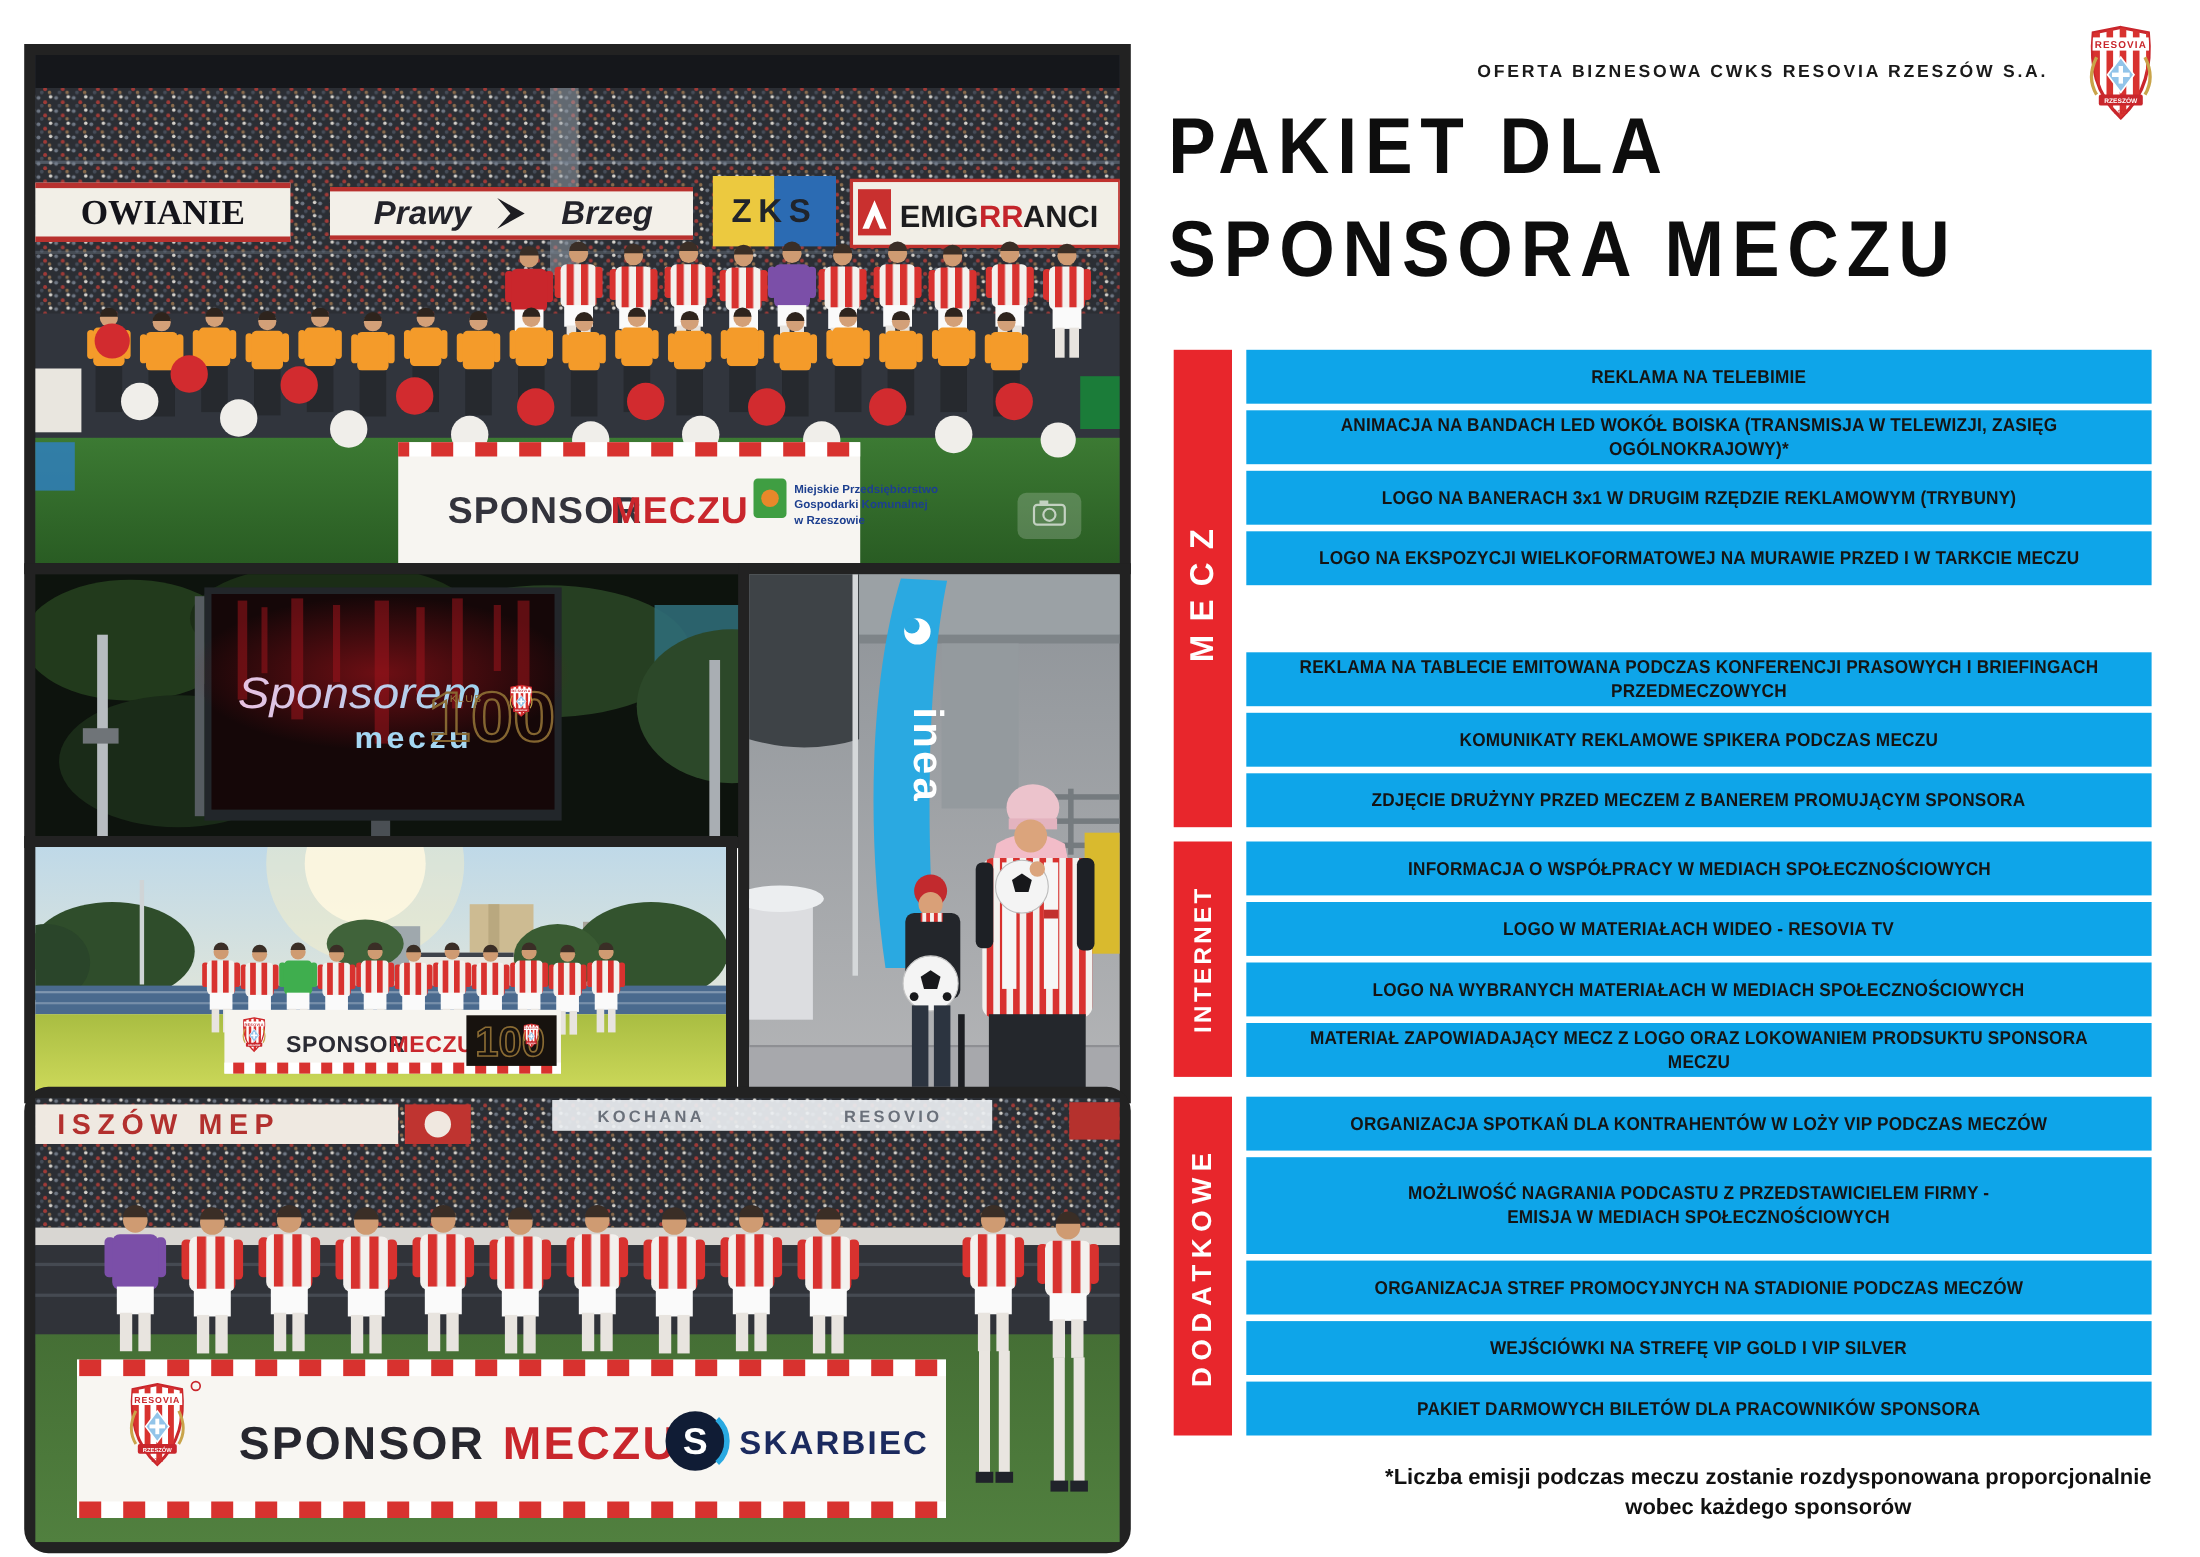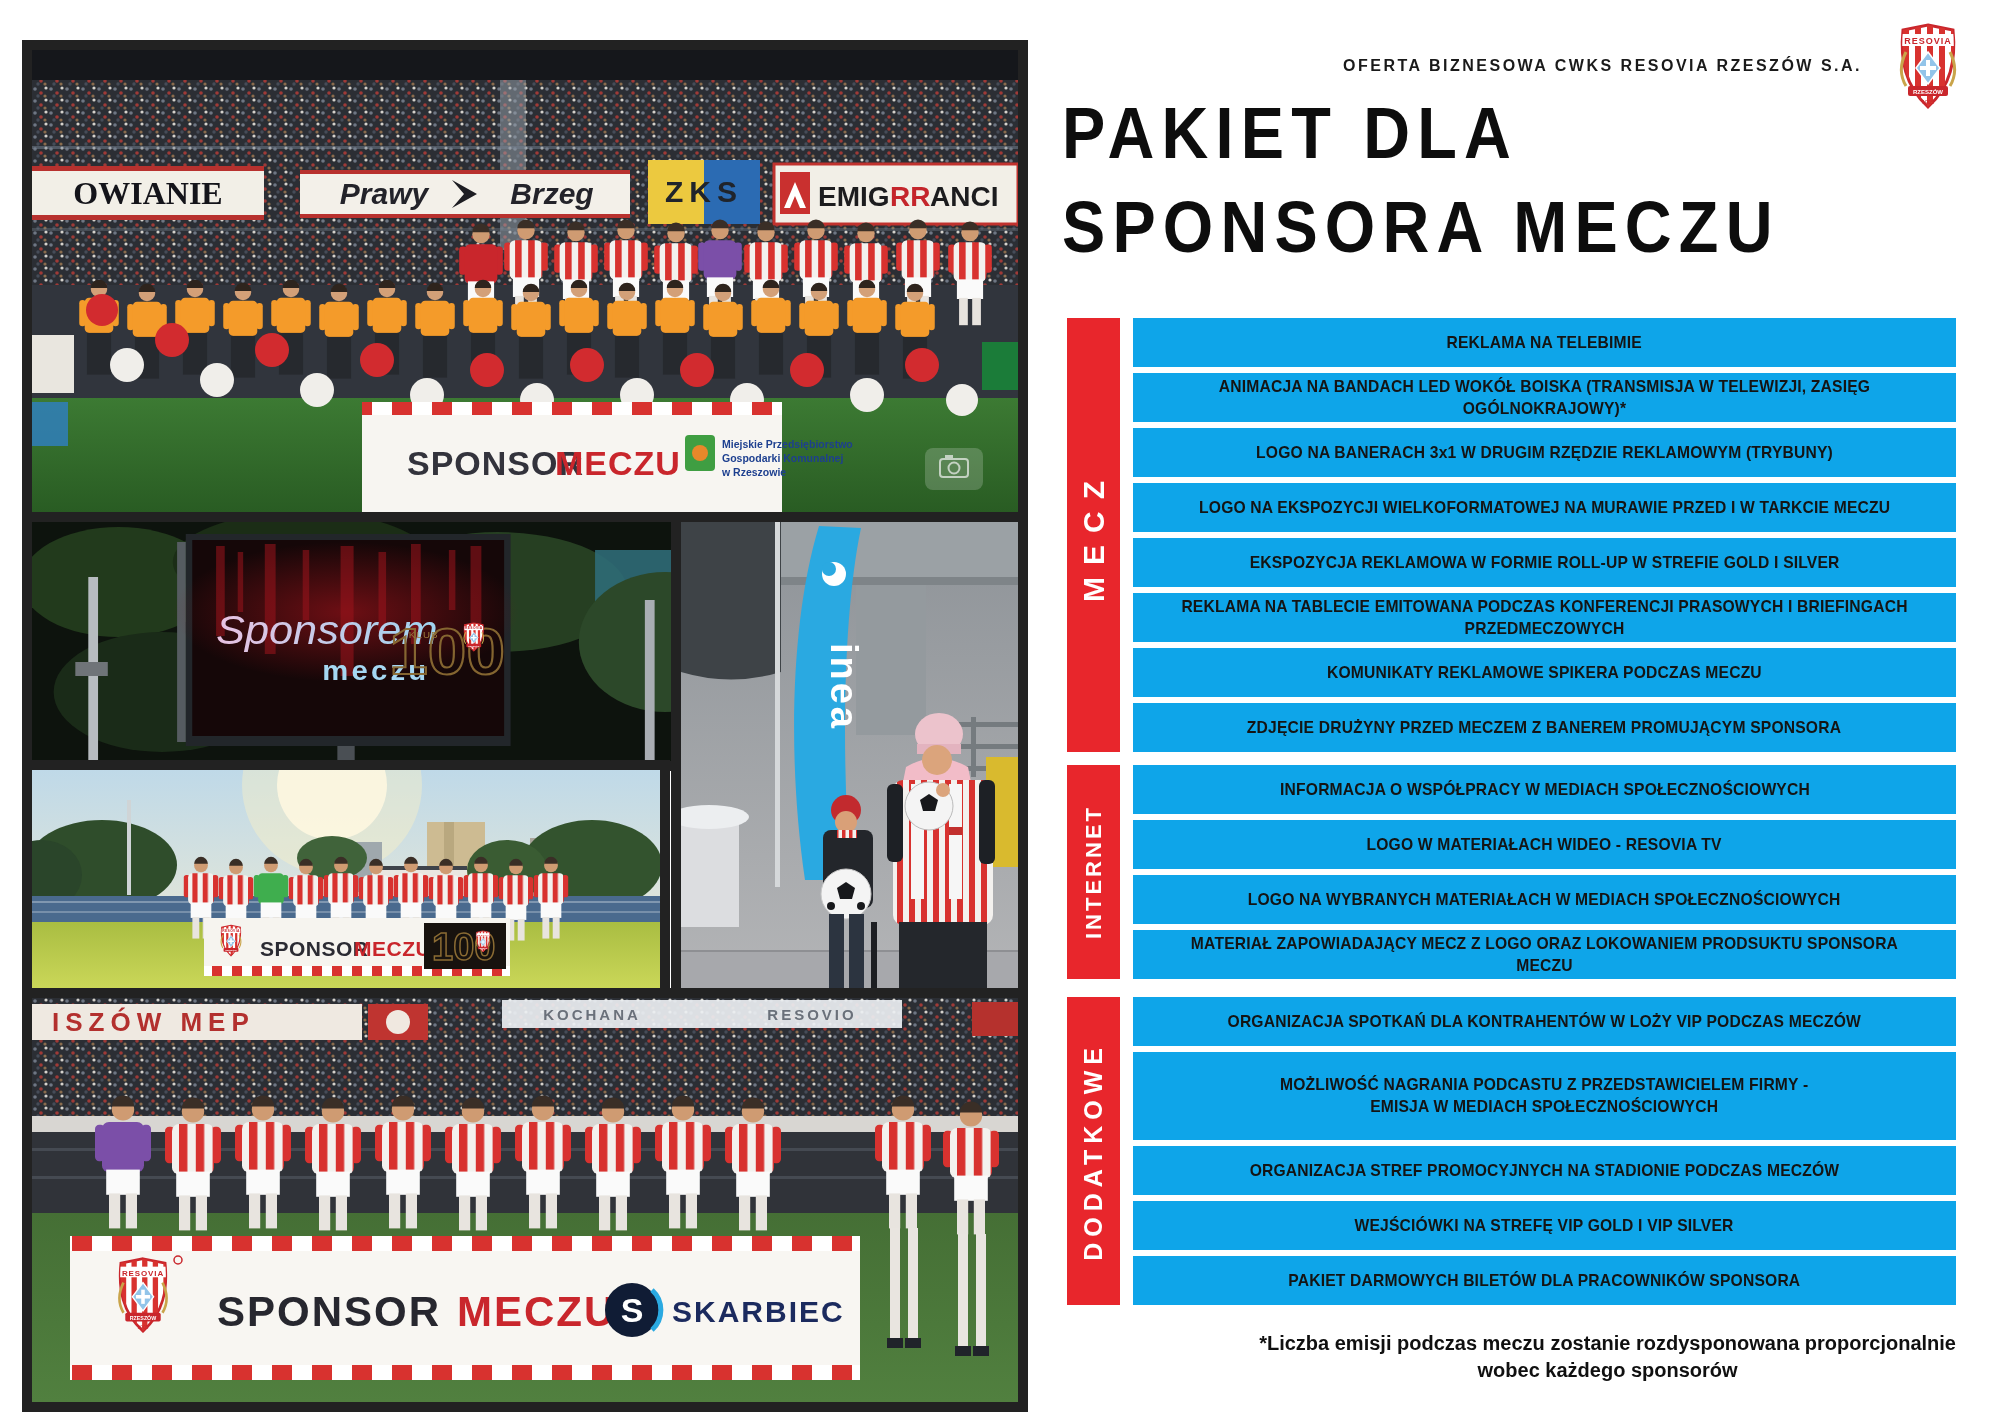--- a/index.html
+++ b/index.html
@@ -4,21 +4,21 @@
 <style>
   html,body{margin:0;padding:0;background:#ffffff;}
   #canvas{position:relative;width:2000px;height:1415px;background:#ffffff;overflow:hidden;
           font-family:"Liberation Sans",sans-serif;color:#111;}
   figure.photo{position:absolute;margin:0;padding:10px;overflow:hidden;background:#222;}
   figure.photo svg{display:block;width:100%;height:100%;}
   #ph1{left:22px;top:40px;width:986px;height:462px;}
   #ph2{left:22px;top:512px;width:680px;height:239px;}
   #ph3{left:22px;top:760px;width:628px;height:223px;}
   #ph4{left:671px;top:512px;width:337px;height:471px;}
-  #ph5{left:22px;top:988px;width:986px;height:404px;}
+  #ph5{left:22px;top:988px;width:986px;height:404px;border-radius:22px;}
 
   .offer-label{position:absolute;top:57px;right:138px;font-size:16px;font-weight:bold;
                letter-spacing:2.5px;color:#1a1a1a;white-space:nowrap;}
   .crest-top{position:absolute;left:1893px;top:22px;width:70px;height:88px;}
 
   h1.pagetitle{position:absolute;left:1062px;top:86px;margin:0;font-weight:700;color:#0d0d0d;
                font-size:72px;line-height:94px;letter-spacing:8px;white-space:nowrap;}
   h1.pagetitle .tl{display:block;transform:scaleX(0.9);transform-origin:left center;}
 
   .bar{position:absolute;left:1067px;width:53px;background:#e8262c;display:flex;
@@ -483,23 +483,20 @@
     </div>
   <div class="row" style="top:373px">
       <span>ANIMACJA NA BANDACH LED WOKÓŁ BOISKA (TRANSMISJA W TELEWIZJI, ZASIĘG OGÓLNOKRAJOWY)*</span>
     </div>
   <div class="row" style="top:428px">
       <span>LOGO NA BANERACH 3x1 W DRUGIM RZĘDZIE REKLAMOWYM (TRYBUNY)</span>
     </div>
   <div class="row" style="top:483px">
       <span>LOGO NA EKSPOZYCJI WIELKOFORMATOWEJ NA MURAWIE PRZED I W TARKCIE MECZU</span>
     </div>
-  <div class="row" style="top:538px">
-      <span>EKSPOZYCJA REKLAMOWA W FORMIE ROLL-UP W STREFIE GOLD I SILVER</span>
-    </div>
   <div class="row" style="top:593px">
       <span>REKLAMA NA TABLECIE EMITOWANA PODCZAS KONFERENCJI PRASOWYCH I BRIEFINGACH PRZEDMECZOWYCH</span>
     </div>
   <div class="row" style="top:648px">
       <span>KOMUNIKATY REKLAMOWE SPIKERA PODCZAS MECZU</span>
     </div>
   <div class="row" style="top:703px">
       <span>ZDJĘCIE DRUŻYNY PRZED MECZEM Z BANEREM PROMUJĄCYM SPONSORA</span>
     </div>
 

